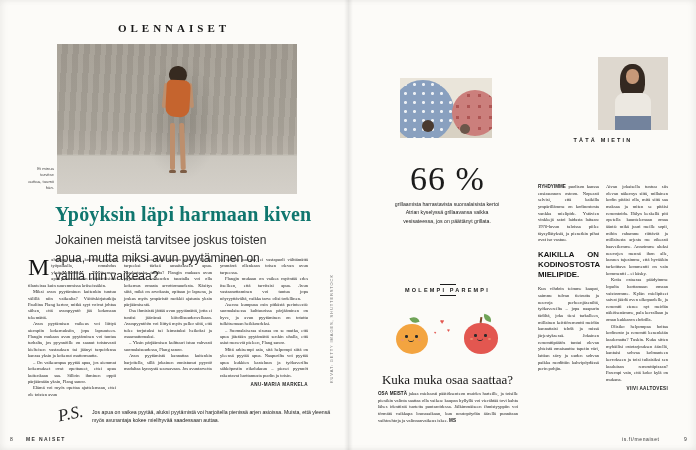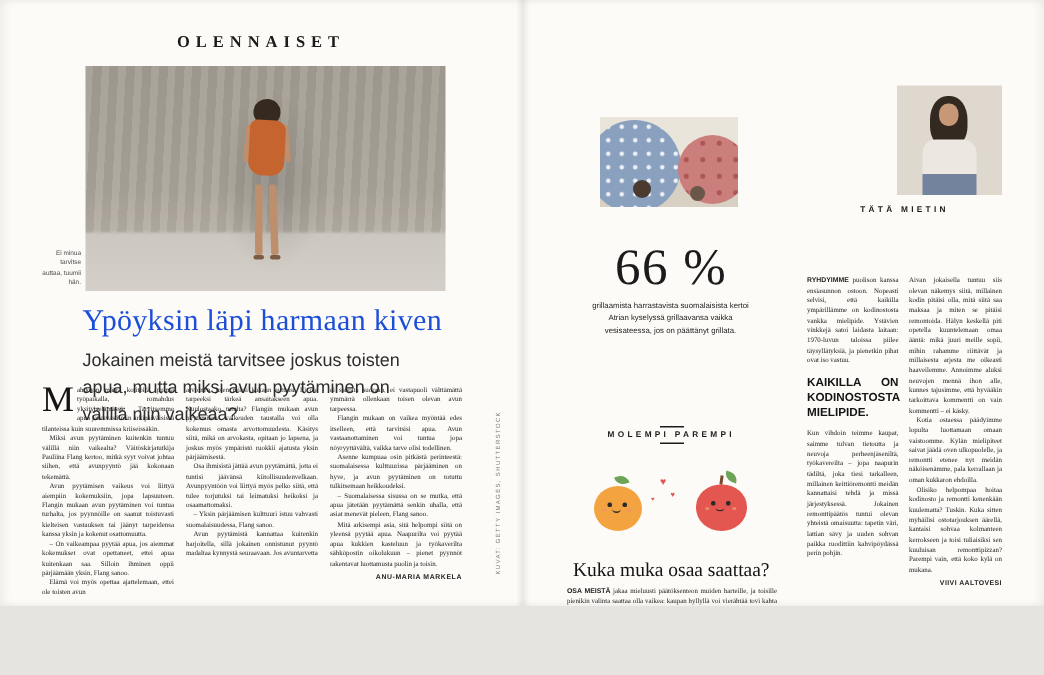--- a/index.html
+++ b/index.html
@@ -1,30 +1,30 @@
 <!DOCTYPE html>
 <html><head>
 <meta charset="utf-8">
 <style>
   * { box-sizing: border-box; margin: 0; padding: 0; }
   html, body { width: 696px; height: 450px; }
   body { font-family: "Liberation Sans", "DejaVu Sans", sans-serif; background: #e6e4e0; }
-  .spread { position: relative; width: 696px; height: 404px; background: #fcfbf8; overflow: hidden;
+  .spread { position: relative; width: 696px; height: 450px; background: #fcfbf8; overflow: hidden;
             box-shadow: inset 3px 0 6px rgba(0,0,0,.05), inset -3px 0 6px rgba(0,0,0,.05); }
   .abs { position: absolute; }
   .fold { left: 344px; top: 0; width: 9px; height: 450px;
           background: linear-gradient(to right, rgba(0,0,0,0), rgba(0,0,0,.08) 50%, rgba(0,0,0,0)); }
 
   .serif { font-family: "Liberation Serif", "DejaVu Serif", serif; }
 
   
   .section-header { font-family: "Liberation Serif", serif; font-weight: 700; font-size: 11px;
                     letter-spacing: 4px; text-align: center; color: #1a1a1a; }
-  .headline { font-family: "Liberation Serif", serif; font-weight: 400; font-size: 20px;
-              letter-spacing: .2px; color: #1d4ed8; }
+  .headline { font-family: "Liberation Serif", serif; font-weight: 700; font-size: 20px;
+              letter-spacing: .2px; color: #0f766e; }
   .standfirst { font-size: 12px; line-height: 1.5; color: #2e2e2e; }
   .body-col { font-family: "Liberation Serif", serif; font-size: 4.6px; line-height: 1.4;
               text-align: justify; color: #222; }
   .body-col p + p { text-indent: 5px; }
   .dropcap { float: left; font-family: "Liberation Serif", serif; font-size: 24px; line-height: 20px;
              padding-right: 2px; color: #141414; }
   .byline { font-family: "Liberation Sans", sans-serif; font-weight: 700; font-size: 4.6px;
             letter-spacing: .4px; text-align: right; margin-top: 3px; }
   .caption { font-size: 4.3px; line-height: 1.5; color: #4a4a4a; text-align: right; }
   .vert { transform: rotate(-90deg); transform-origin: 0 100%; white-space: nowrap;

